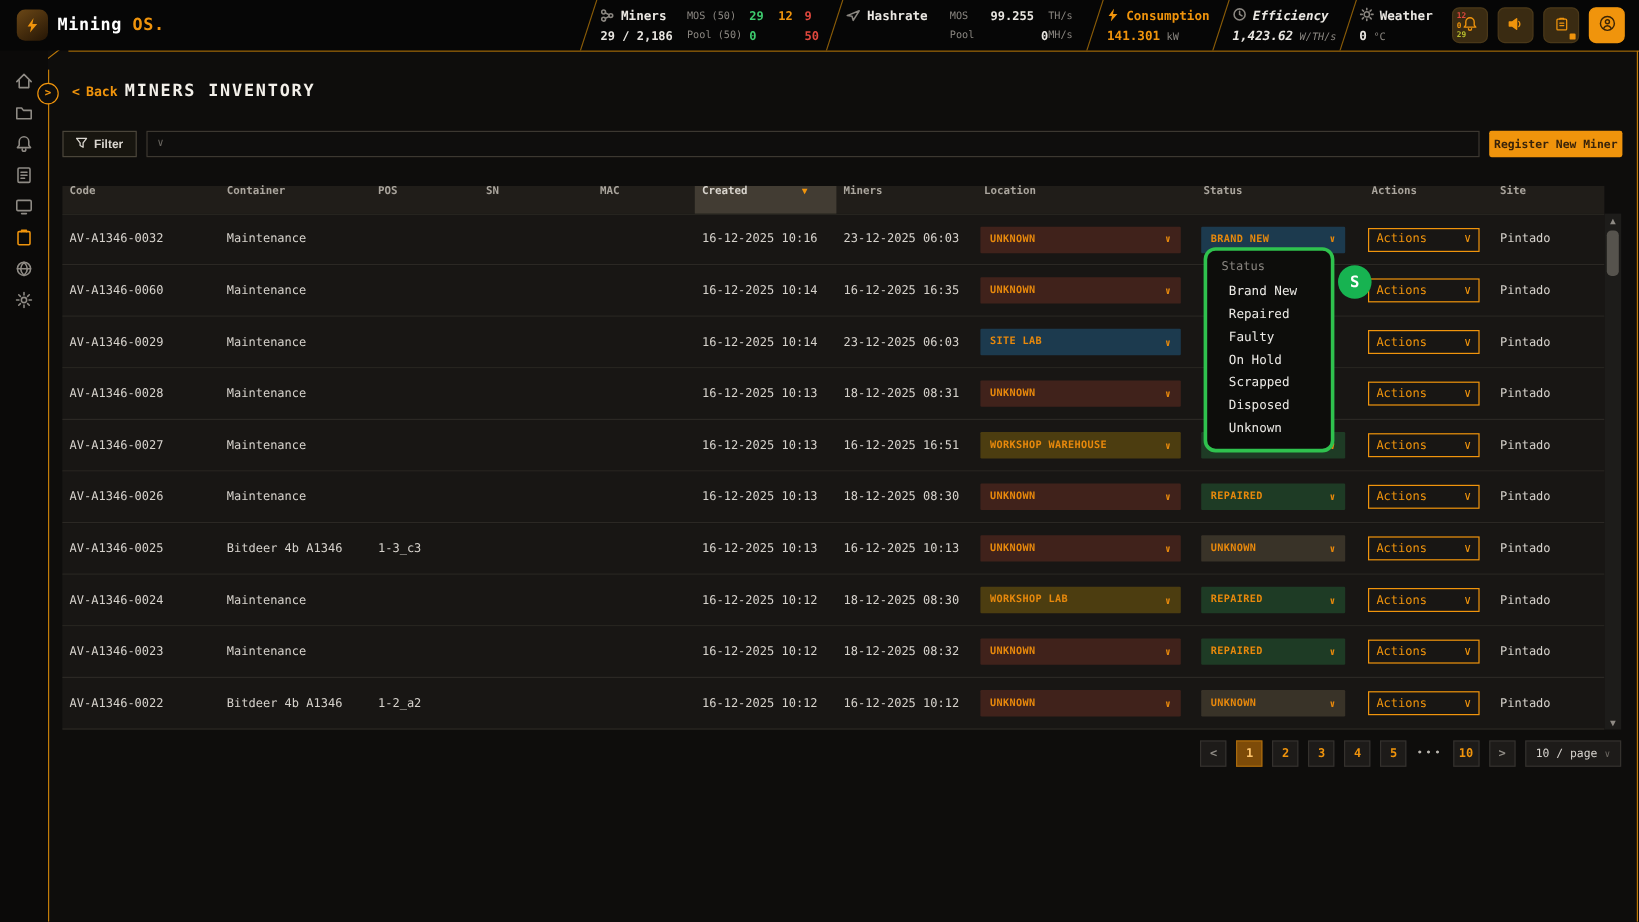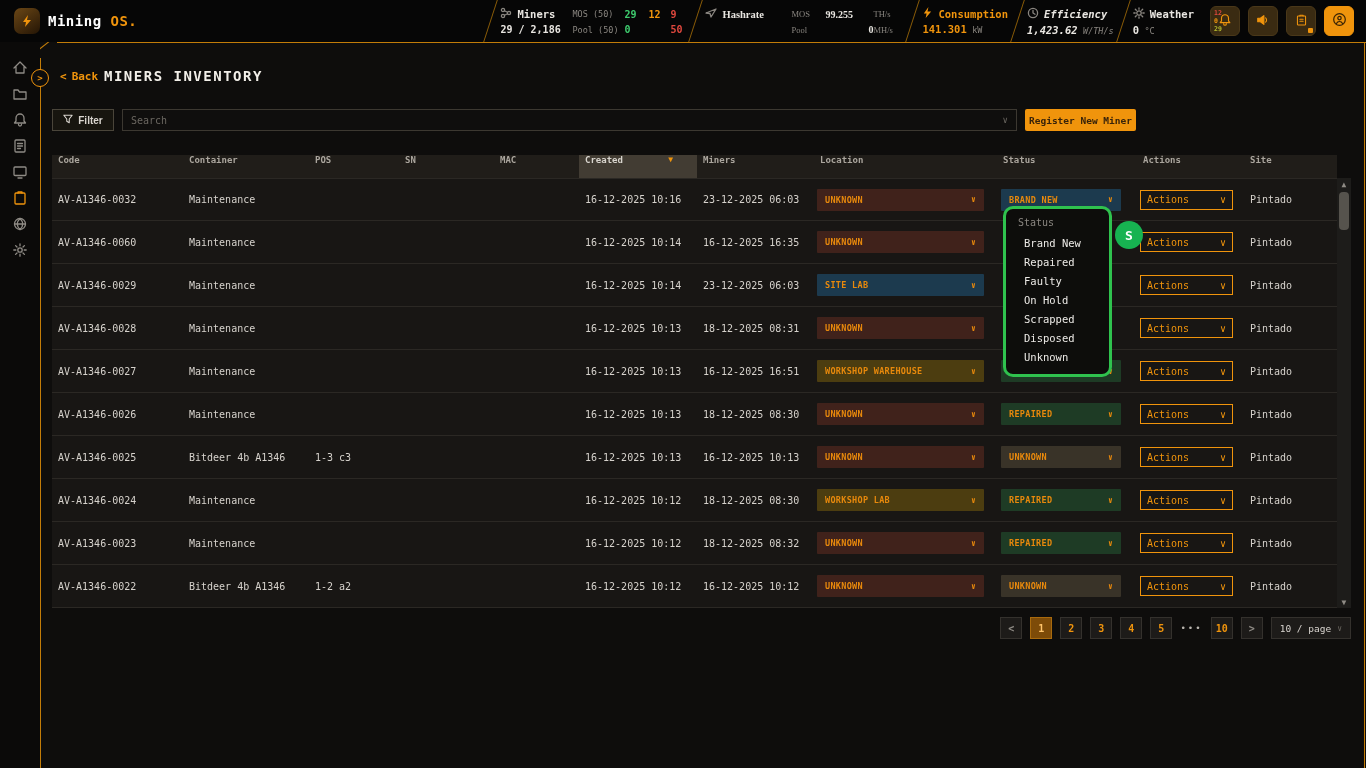--- a/index.html
+++ b/index.html
@@ -48,21 +48,21 @@
   .side-ic.active { color:#f0940c; }
   .side-ic svg { width:16px; height:16px; display:block; }
 
   
   .back-link { position:absolute; left:60px; top:70px; color:#f0940c; font-size:11px; font-weight:bold;
     display:flex; gap:5px; align-items:center; cursor:pointer; z-index:3; }
   .page-title { position:absolute; left:104px; top:68px; color:#f2efe9; font-size:14px; font-weight:bold;
     letter-spacing:1.5px; z-index:3; }
 
   
-  .controls { position:absolute; left:52px; top:109px; width:1084px; height:22px; display:flex; gap:8px; z-index:3; }
+  .controls { position:absolute; left:52px; top:109px; width:1300px; height:22px; display:flex; gap:8px; z-index:3; }
   .filter-btn { width:62px; height:22px; background:#17150f; border:1px solid #4a453a; color:#d9d5cf;
     font-size:10px; font-weight:bold; display:flex; align-items:center; justify-content:center; gap:5px; cursor:pointer; }
   .search-box { flex:1; height:22px; border:1px solid #3c3831; background:#0f0e0d; display:flex;
     align-items:center; padding:0 8px; gap:6px; }
   .search-box input { flex:1; background:transparent; border:none; outline:none; color:#d9d5cf;
     font-family:inherit; font-size:10px; }
   .search-box input::placeholder { color:#6b6761; }
   .search-chev { color:#6b6761; font-size:9px; }
   .register-btn { width:111px; height:22px; background:#f0940c; border:none; border-radius:2px;
     color:#38230a; font-family:inherit; font-size:9.5px; font-weight:bold; cursor:pointer; }
@@ -158,21 +158,21 @@
     <span class="v orange">12</span>
     <span class="v red">9</span>
     <span class="white">29 / 2,186</span>
     <span class="dim">Pool (50)</span>
     <span class="v green">0</span>
     <span></span>
     <span class="v red">50</span>
   </div>
 
   <div class="hsep"></div>
-  <div class="stat" style="grid-template-columns:86px 34px 48px 30px;font-family:Liberation Serif, serif;">
+  <div class="stat" style="grid-template-columns:86px 34px 48px 30px;">
     <div class="ttl">
       <span><svg width="12" height="12" viewBox="0 0 12 12">
             <path d="M1 6 L11 2 L6 10 L5 6.5 Z"></path>
           </svg></span>
       <b>Hashrate</b>
     </div>
     <span class="dim">MOS</span>
     <span class="white">99.255</span>
     <span class="dim">TH/s</span>
     <span></span>
@@ -312,21 +312,20 @@
 <div class="page-title">MINERS INVENTORY</div>
 
 <div class="controls">
   <button class="filter-btn">
     <span><svg width="10" height="10" viewBox="0 0 12 12">
           <path d="M1 1.5 h10 L7.5 6 v4.5 l-3 -1.8 V6 Z"></path>
         </svg></span>
     <span>Filter</span>
   </button>
   <div class="search-box">
-    <input placeholder="Search" style="">
     <span class="search-chev">∨</span>
   </div>
   <button class="register-btn">Register New Miner</button>
 </div>
 
 <div class="table">
   <div class="tr thead">
       <div class="th">
         <span>Code</span>
       </div>

